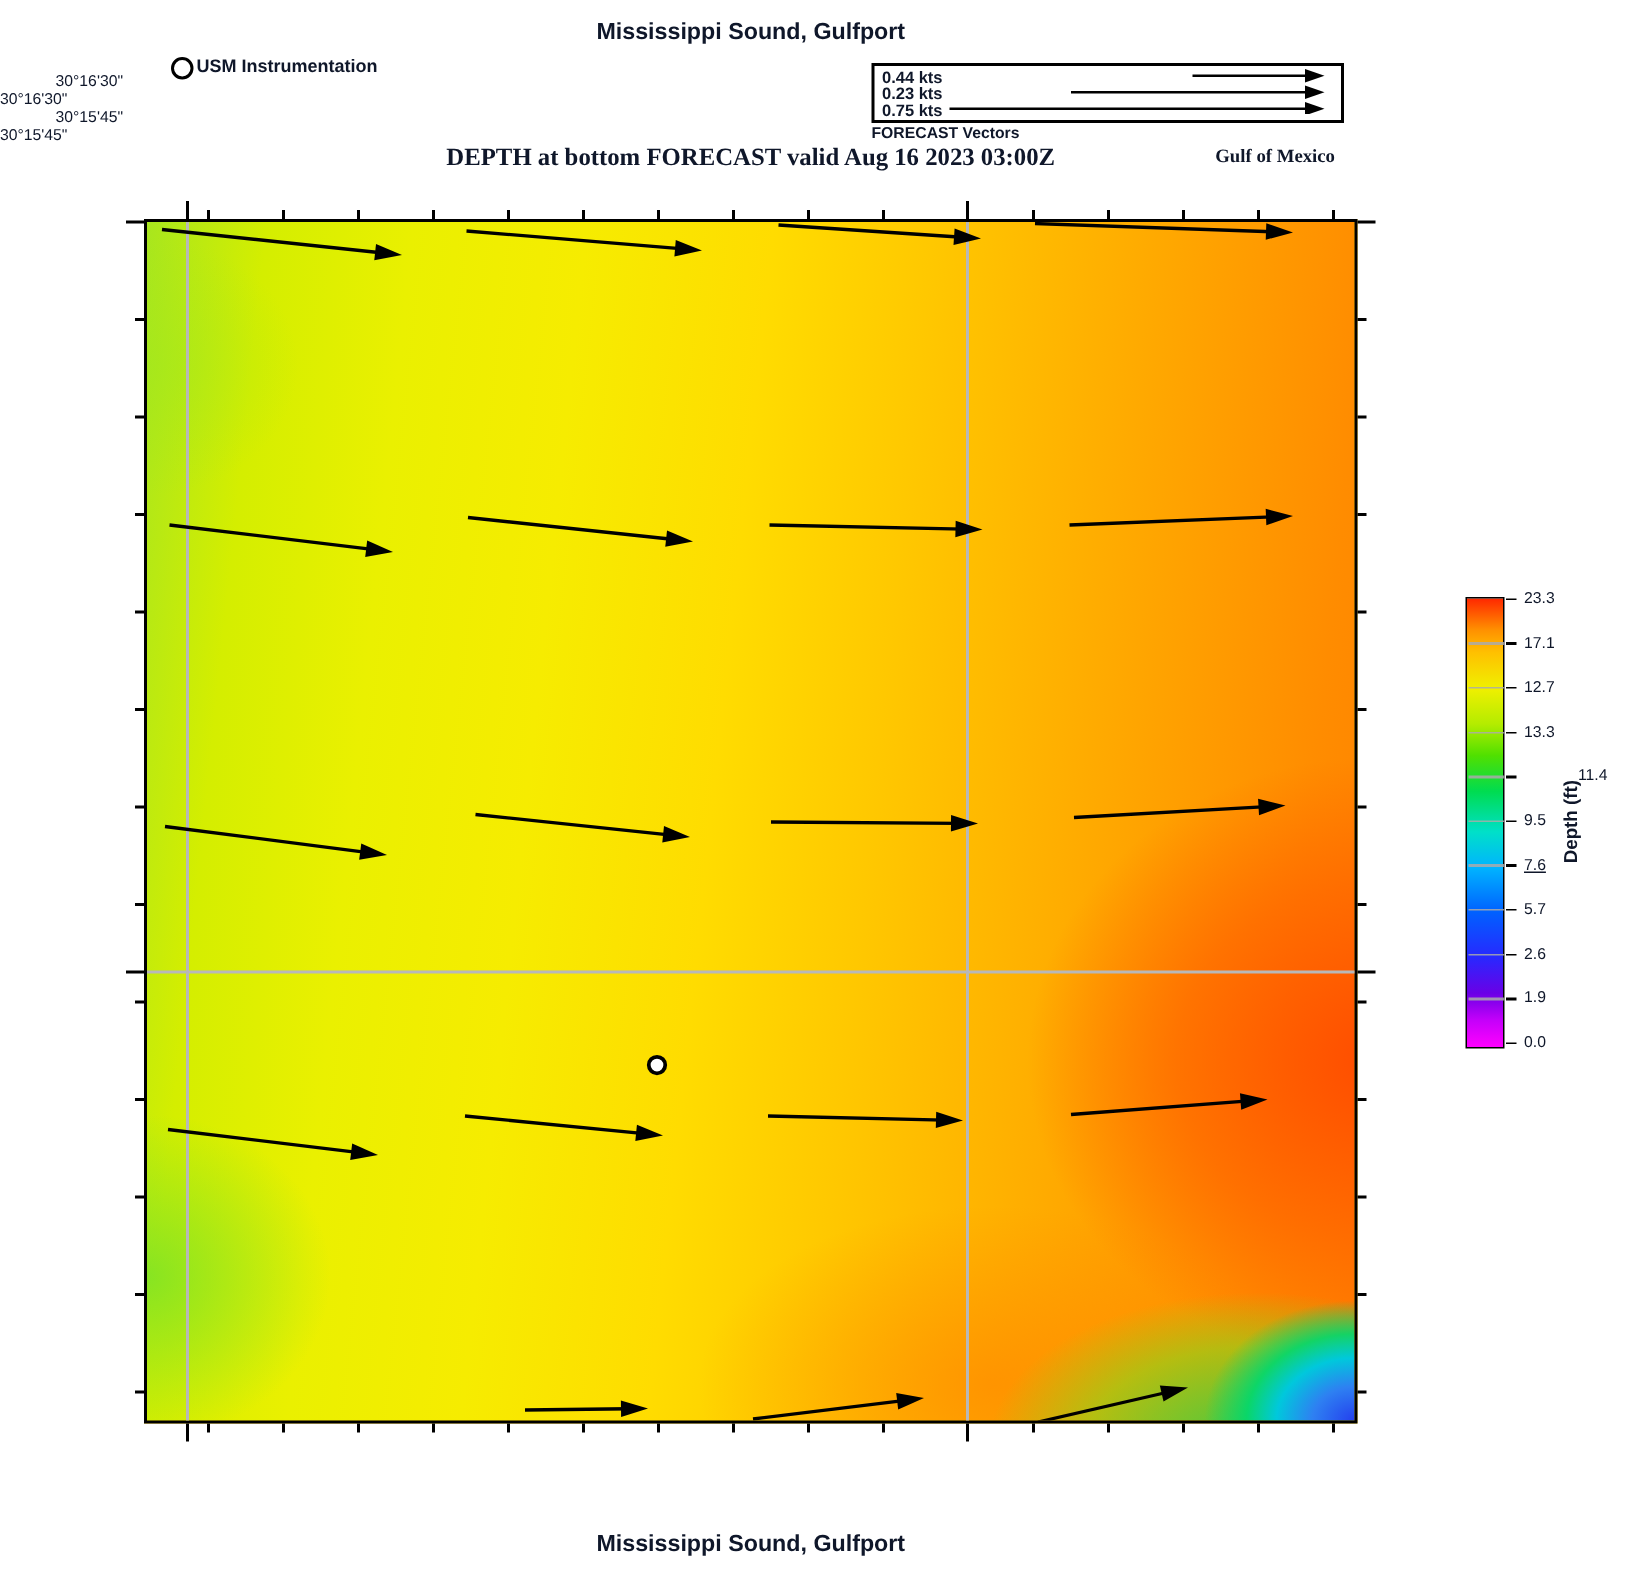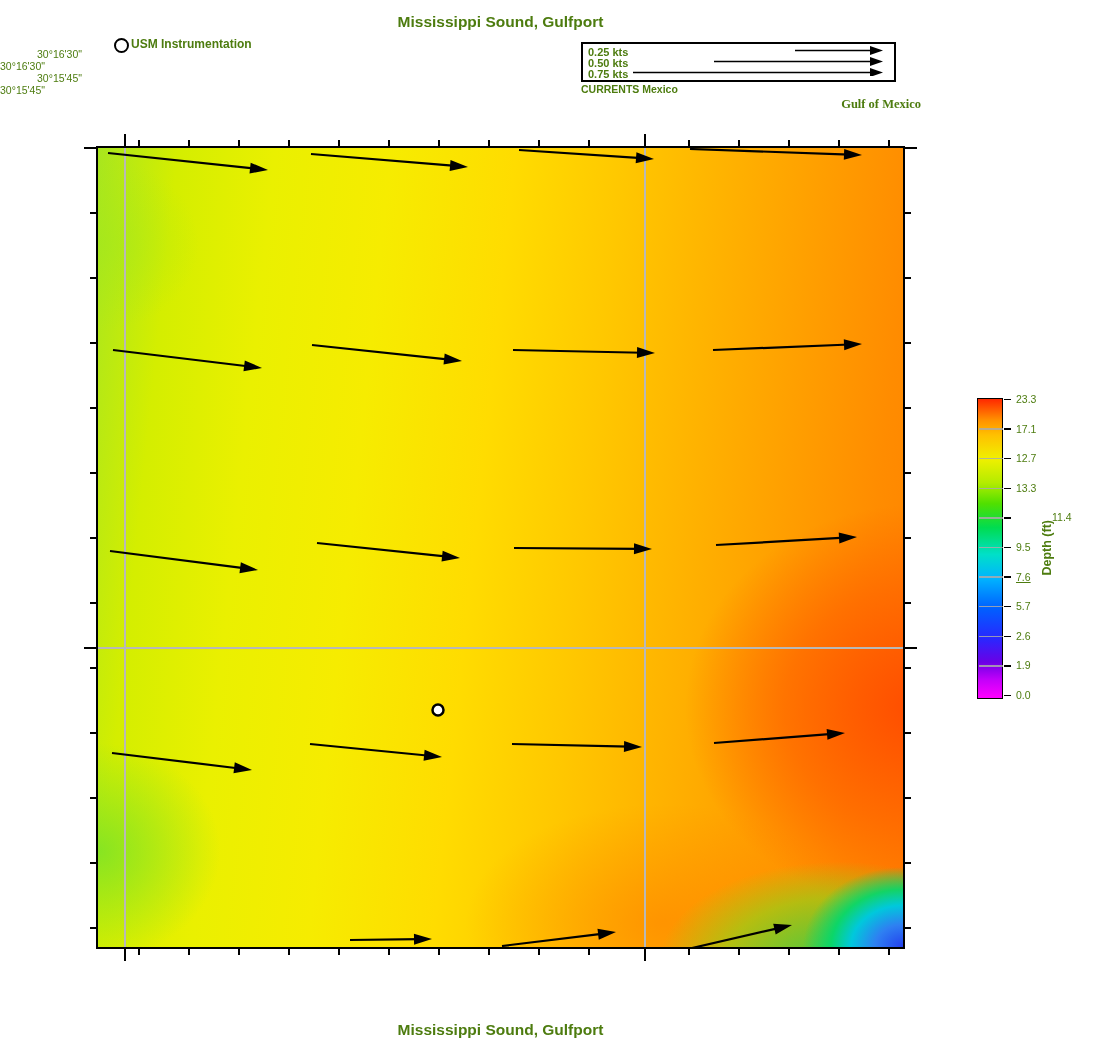--- a/index.html
+++ b/index.html
@@ -1,17 +1,17 @@
 <!DOCTYPE html>
 <html><head>
 <meta charset="utf-8">
 <style>
   html,body{margin:0;padding:0;background:#ffffff;}
   #page{position:relative;width:1100px;height:1050px;background:#fff;overflow:hidden;
-        font-family:"Liberation Sans", sans-serif;color:#4d7c0f;}
+        font-family:"Liberation Sans", sans-serif;color:#0f172a;}
   .abs{position:absolute;}
   .title{font-weight:bold;font-size:15.5px;text-align:center;}
   .subtitle{font-family:"Liberation Serif", serif;font-weight:bold;font-size:16.5px;text-align:center;}
   .region{font-family:"Liberation Serif", serif;font-weight:bold;font-size:12.5px;text-align:right;}
   .axis-label{font-size:10.5px;white-space:nowrap;}
   .tickrect{position:absolute;background:#000;}
   .gridline{position:absolute;background:#b8b8b8;}
   #map{position:absolute;left:96px;top:146px;width:805px;height:799px;border:2px solid #000;
     background-color:#ffd000;
     background-image:
@@ -47,36 +47,37 @@
 <body>
 
 <div id="page">
 
   <div class="abs title" style="left:96px;top:13px;width:809px;">Mississippi Sound, Gulfport</div>
 
   <div id="usm-circle"></div>
   <div id="usm-label">USM Instrumentation</div>
 
   <div id="legend-box">
-    <div class="legend-kts" style="top:3px;">0.25 kts</div>
-    <div class="legend-kts" style="top:14px;">0.50 kts</div>
+    <div class="legend-kts" style="top:3px;">0.44 kts</div>
+    <div class="legend-kts" style="top:14px;">0.23 kts</div>
     <div class="legend-kts" style="top:25px;">0.75 kts</div>
     <svg id="legend-svg">
         <line x1="212" y1="6.5" x2="290.9" y2="6.5" stroke="#000" stroke-width="1.6"></line>
         <polygon points="300,6.5 287,11 287,2" fill="#000"></polygon>
         <line x1="131" y1="17.5" x2="290.9" y2="17.5" stroke="#000" stroke-width="1.6"></line>
         <polygon points="300,17.5 287,22 287,13" fill="#000"></polygon>
         <line x1="50" y1="28.5" x2="290.9" y2="28.5" stroke="#000" stroke-width="1.6"></line>
         <polygon points="300,28.5 287,33 287,24" fill="#000"></polygon>
       </svg>
   </div>
-  <div class="abs" id="currents-caption" style="left:581px;top:83px;">CURRENTS Mexico</div>
-
-
-  <div class="abs region" style="left:721px;top:97px;width:200px;">Gulf of Mexico</div>
+  <div class="abs" id="currents-caption" style="left:581px;top:83px;">FORECAST Vectors</div>
+
+  <div class="abs subtitle" style="left:96px;top:95px;width:809px;">DEPTH at bottom FORECAST valid Aug 16 2023 03:00Z</div>
+
+  <div class="abs region" style="left:690px;top:97px;width:200px;">Gulf of Mexico</div>
 
   <div id="map">
     <svg id="vector-svg" viewBox="0 0 805 799">
         <line x1="10" y1="5" x2="157.47052453542614" y2="20.668743231889025" stroke="#000" stroke-width="2.2"></line>
         <polygon points="170,22 151.51964519151267,25.567420097552283 152.68185348113337,14.628989136416362" fill="#000"></polygon>
         <line x1="213" y1="6" x2="357.44297359722685" y2="17.960246221426427" stroke="#000" stroke-width="2.2"></line>
         <polygon points="370,19 351.6075300768197,22.995879142930796 352.51525162954266,12.033395775430428" fill="#000"></polygon>
         <line x1="421" y1="2" x2="543.4279070110067" y2="10.161860467400448" stroke="#000" stroke-width="2.2"></line>
         <polygon points="556,11 537.6740126007003,15.290476178783418 538.4057217164618,4.3148394423607215" fill="#000"></polygon>
         <line x1="592" y1="1" x2="751.4076593165026" y2="6.5607323017384624" stroke="#000" stroke-width="2.2"></line>

